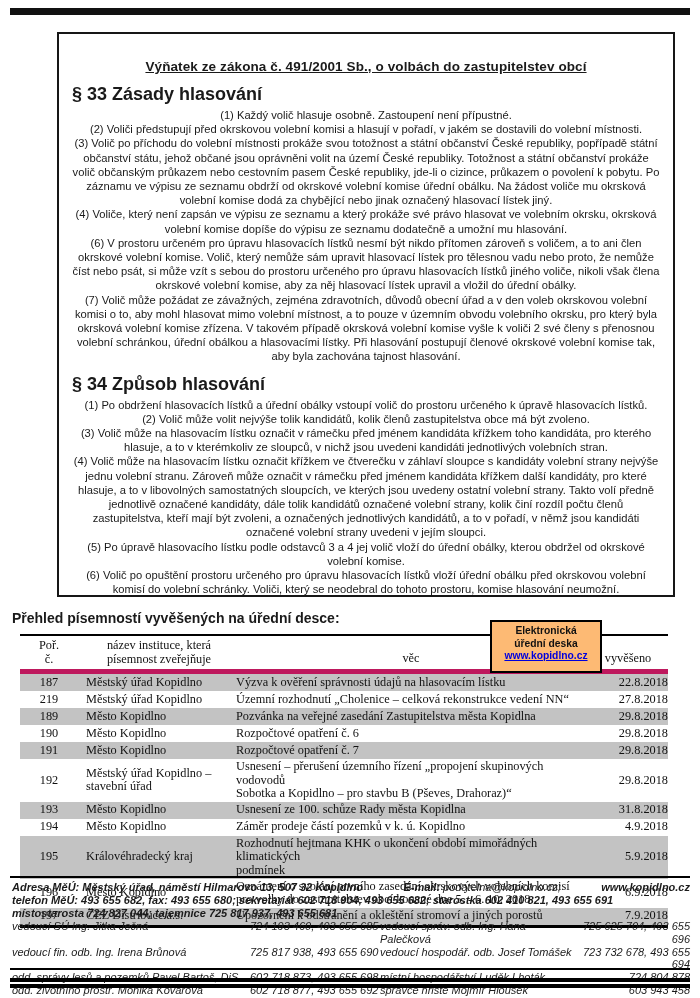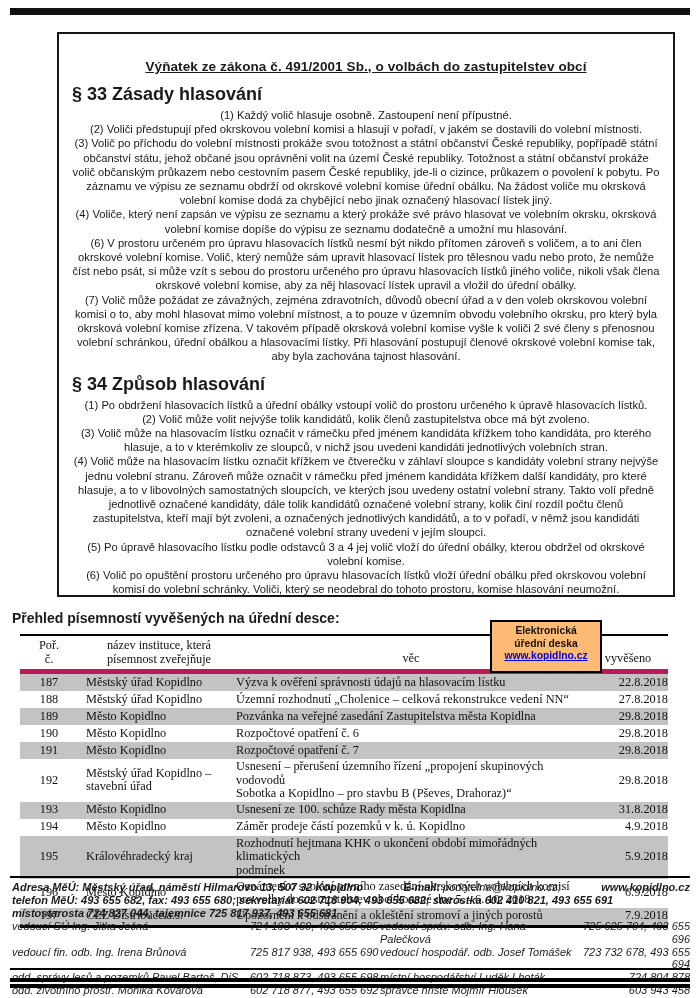--- a/index.html
+++ b/index.html
@@ -111,21 +111,21 @@
       <div class="th-date">vyvěšeno</div>
     </div>
     <div id="tbody" class="tbl-bottom">
         <div class="trow shaded">
           <div class="c-no">187</div>
           <div class="c-inst">Městský úřad Kopidlno</div>
           <div class="c-vec">Výzva k ověření správnosti údajů na hlasovacím lístku</div>
           <div class="c-date">22.8.2018</div>
         </div>
         <div class="trow">
-          <div class="c-no">188</div>
+          <div class="c-no">219</div>
           <div class="c-inst">Městský úřad Kopidlno</div>
           <div class="c-vec">Územní rozhodnutí „Cholenice – celková rekonstrukce vedení NN“</div>
           <div class="c-date">27.8.2018</div>
         </div>
         <div class="trow shaded">
           <div class="c-no">189</div>
           <div class="c-inst">Město Kopidlno</div>
           <div class="c-vec">Pozvánka na veřejné zasedání Zastupitelstva města Kopidlna</div>
           <div class="c-date">29.8.2018</div>
         </div>

